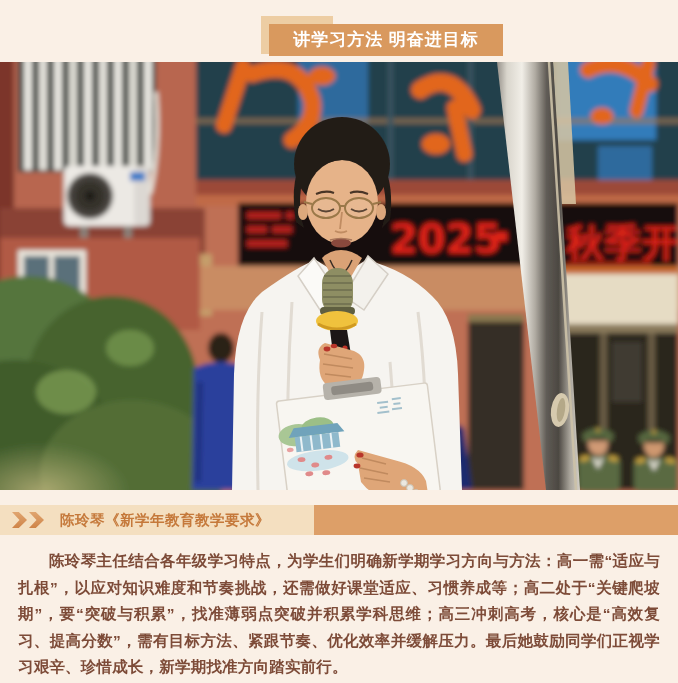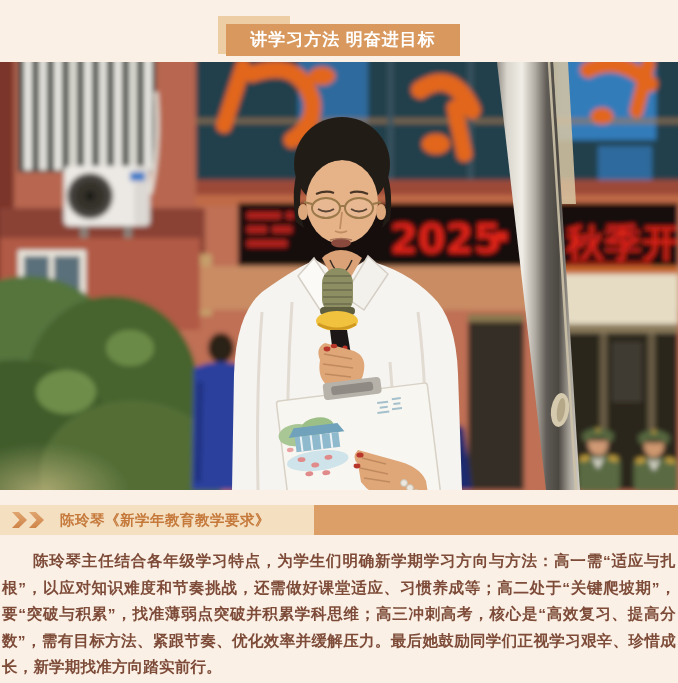--- a/index.html
+++ b/index.html
@@ -2,21 +2,21 @@
 <html><head>
 <meta charset="utf-8">
 <style>
   html,body{margin:0;padding:0;}
   body{
     width:678px;height:683px;overflow:hidden;position:relative;
     background:#faf0e6;
     font-family:"Liberation Sans","DejaVu Sans",sans-serif;
   }
   
-  .header{position:relative;height:62px;}
+  .header{position:relative;height:62px;margin-left:43px;}
   .title-accent{
     position:absolute;left:218px;top:16px;width:72px;height:38px;
     background:#edcda3;
   }
   .title-box{
     position:absolute;left:226px;top:24px;width:234px;height:32px;
     background:#d9995e;color:#ffffff;font-size:17px;font-weight:bold;
     line-height:32px;text-align:center;letter-spacing:1px;
   }
   
@@ -34,21 +34,21 @@
     background:linear-gradient(180deg,#e0a570,#cf8448);
     clip-path:polygon(0 0,45% 0,100% 50%,45% 100%,0 100%,50% 50%);
   }
   .chev-group{display:flex;margin-left:12px;margin-right:14px;}
   .caption-text{
     color:#c5793b;font-size:14.5px;font-weight:bold;letter-spacing:.5px;white-space:nowrap;
   }
   
   .article{
     position:absolute;left:0;top:548px;width:678px;box-sizing:border-box;
-    padding:0 2px;
+    padding:0 18px;
   }
   .article p{
     margin:0;color:#7d4b38;font-size:15.5px;line-height:26.6px;
     font-weight:bold;text-align:justify;text-indent:2em;
     letter-spacing:.2px;
   }
 </style>
 </head>
 <body>
 

